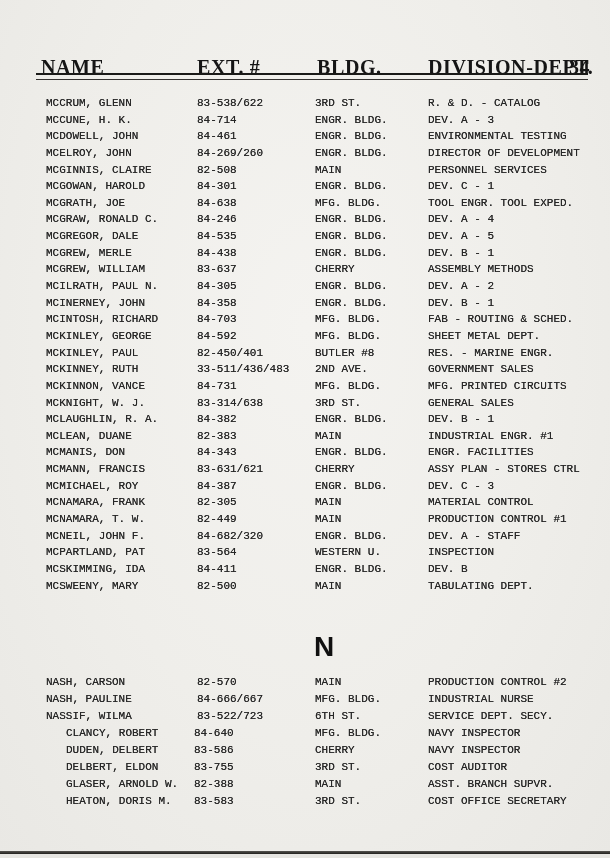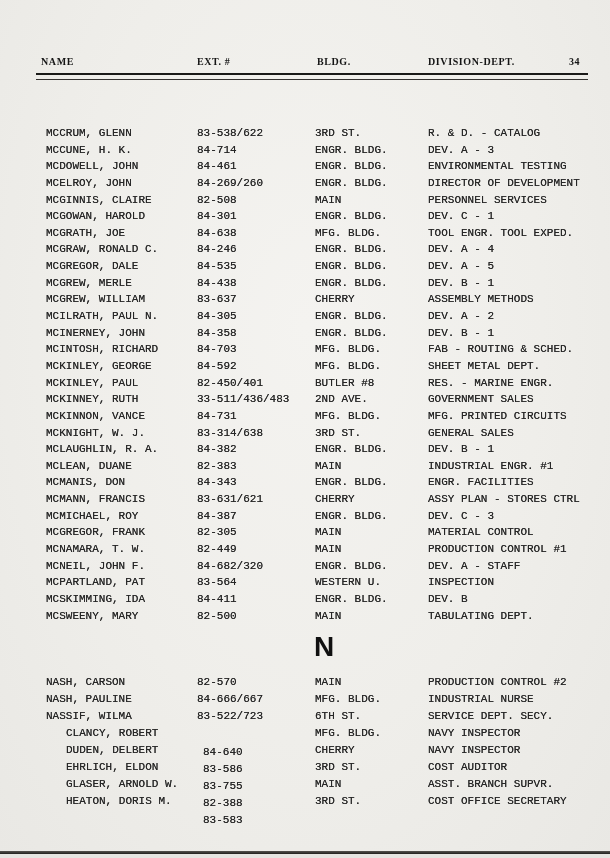--- a/index.html
+++ b/index.html
@@ -11,49 +11,49 @@
     font-family:"Liberation Mono","DejaVu Sans Mono",monospace;
   }
   .title{
     position:absolute;left:40px;top:13px;
     font-family:"Liberation Sans","DejaVu Sans",sans-serif;
     font-weight:bold;font-size:27px;letter-spacing:1px;color:#111;
   }
   .cols{
     position:absolute;top:56px;left:0;width:100%;height:16px;
     font-family:"Liberation Serif","DejaVu Serif",serif;
-    font-weight:bold;font-size:10px;color:#151515;letter-spacing:0.6px;text-align:right;
+    font-weight:bold;font-size:20px;color:#151515;letter-spacing:0.6px;text-align:right;
   }
   .cols span{position:absolute;top:0;white-space:pre;}
   .ch-name{left:41px;}
   .ch-ext{left:197px;}
   .ch-bldg{left:317px;}
   .ch-div{left:428px;}
   .ch-page{left:569px;}
   .rule{
     position:absolute;left:36px;top:73px;width:552px;height:4px;
     border-top:2.5px solid #1a1a18;
     border-bottom:1.2px solid #343230;
   }
   .rows{position:absolute;left:0;right:0;}
-  #mc-rows{top:96px;margin-top:30px;}
+  #mc-rows{top:96px;}
   #n-rows{top:675px;}
   .row{position:relative;height:16.65px;}
   #n-rows .row{height:17px;}
   .c{
     position:absolute;top:1px;white-space:pre;
     font-size:11px;line-height:13px;color:#262626;
     text-shadow:0 0 0.4px rgba(40,40,40,0.85);
   }
   .c-name{left:46px;}
   .c-ext{left:197px;}
   .c-bldg{left:315px;}
   .c-dept{left:428px;}
   .row.indent .c-name{left:66px;}
-  .row.indent .c-ext{left:203px;margin-top:19px;}
+  .row.indent .c-ext{left:194px;}
   .n-heading{
     position:absolute;left:314px;top:631px;
     font-family:"Liberation Sans","DejaVu Sans",sans-serif;
     font-weight:bold;font-size:28px;color:#101010;
   }
   .bottom-edge{
     position:absolute;left:0;top:851px;width:610px;height:3px;
     background:linear-gradient(to bottom,#565450,#21201d);
   }
   .bottom-paper{
@@ -216,21 +216,21 @@
         <span class="c c-bldg">CHERRY</span>
         <span class="c c-dept">ASSY PLAN - STORES CTRL</span>
       </div>
       <div class="row">
         <span class="c c-name">MCMICHAEL, ROY</span>
         <span class="c c-ext">84-387</span>
         <span class="c c-bldg">ENGR. BLDG.</span>
         <span class="c c-dept">DEV. C - 3</span>
       </div>
       <div class="row">
-        <span class="c c-name">MCGREGOR, FRANK</span>
+        <span class="c c-name">MCNAMARA, FRANK</span>
         <span class="c c-ext">82-305</span>
         <span class="c c-bldg">MAIN</span>
         <span class="c c-dept">MATERIAL CONTROL</span>
       </div>
       <div class="row">
         <span class="c c-name">MCNAMARA, T. W.</span>
         <span class="c c-ext">82-449</span>
         <span class="c c-bldg">MAIN</span>
         <span class="c c-dept">PRODUCTION CONTROL #1</span>
       </div>
@@ -287,21 +287,21 @@
         <span class="c c-bldg">MFG. BLDG.</span>
         <span class="c c-dept">NAVY INSPECTOR</span>
       </div>
       <div class="row indent">
         <span class="c c-name">DUDEN, DELBERT</span>
         <span class="c c-ext">83-586</span>
         <span class="c c-bldg">CHERRY</span>
         <span class="c c-dept">NAVY INSPECTOR</span>
       </div>
       <div class="row indent">
-        <span class="c c-name">EHRLICH, ELDON</span>
+        <span class="c c-name">DELBERT, ELDON</span>
         <span class="c c-ext">83-755</span>
         <span class="c c-bldg">3RD ST.</span>
         <span class="c c-dept">COST AUDITOR</span>
       </div>
       <div class="row indent">
         <span class="c c-name">GLASER, ARNOLD W.</span>
         <span class="c c-ext">82-388</span>
         <span class="c c-bldg">MAIN</span>
         <span class="c c-dept">ASST. BRANCH SUPVR.</span>
       </div>

